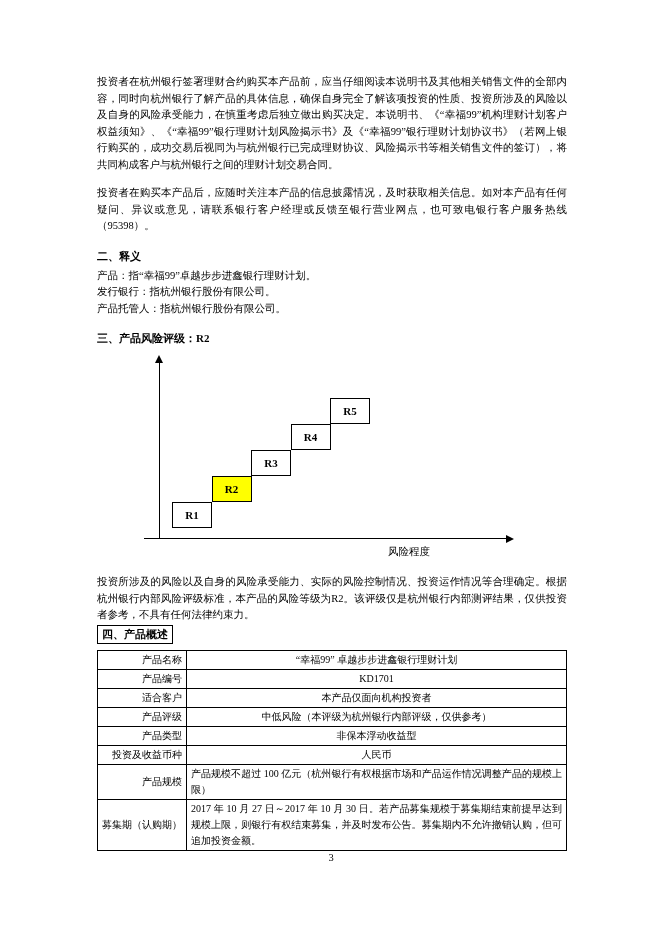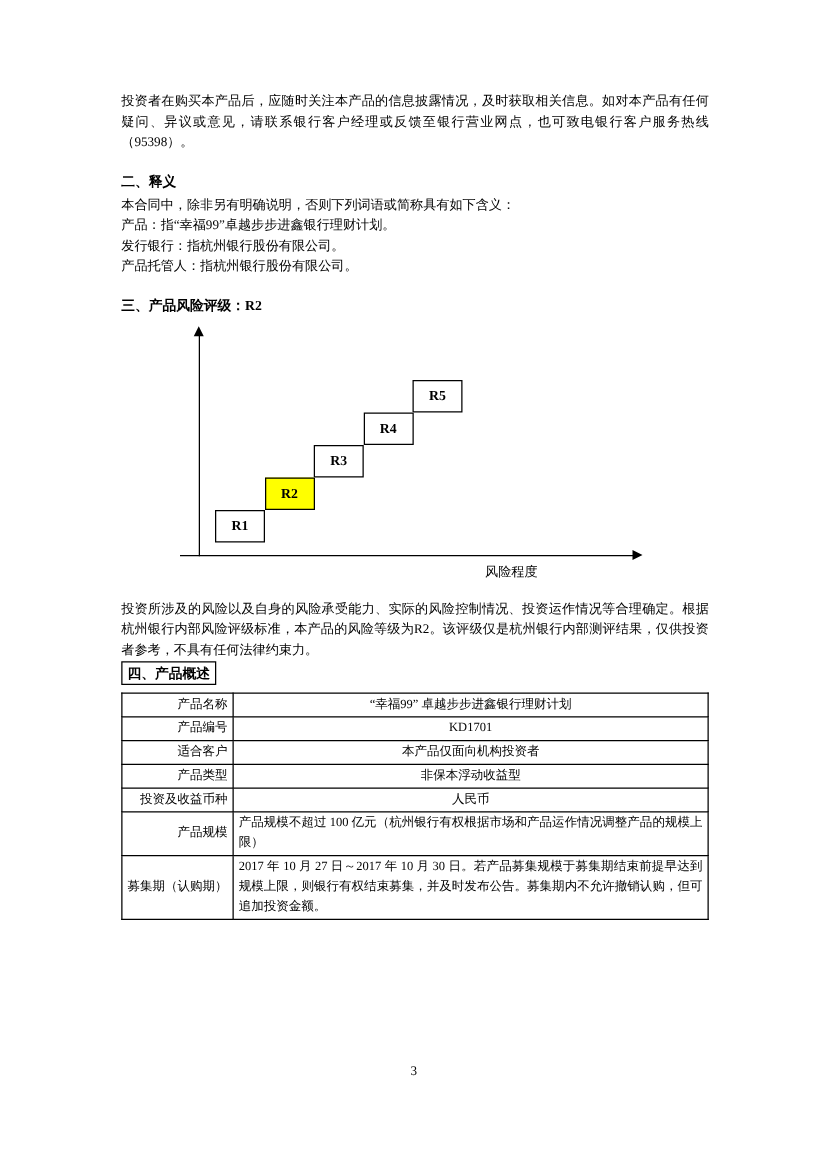--- a/index.html
+++ b/index.html
@@ -124,24 +124,24 @@
     text-align: center;
     font-size: 10.5px;
   }
 </style>
 </head>
 <body>
 
 <div class="page">
   <div class="content">
 
+    <p class="para">投资者在杭州银行签署理财合约购买本产品前，应当仔细阅读本说明书及其他相关销售文件的全部内容，同时向杭州银行了解产品的具体信息，确保自身完全了解该项投资的性质、投资所涉及的风险以及自身的风险承受能力，在慎重考虑后独立做出购买决定。本说明书、《“幸福99”机构理财计划客户权益须知》、《“幸福99”银行理财计划风险揭示书》及《“幸福99”银行理财计划协议书》（若网上银行购买的，成功交易后视同为与杭州银行已完成理财协议、风险揭示书等相关销售文件的签订），将共同构成客户与杭州银行之间的理财计划交易合同。</p>
     <p class="para">投资者在购买本产品后，应随时关注本产品的信息披露情况，及时获取相关信息。如对本产品有任何疑问、异议或意见，请联系银行客户经理或反馈至银行营业网点，也可致电银行客户服务热线（95398）。</p>
 
     <div class="section-heading">二、释义</div>
-    <p class="def-line">本合同中，除非另有明确说明，否则下列词语或简称具有如下含义：</p>
     <p class="def-line">产品：指“幸福99”卓越步步进鑫银行理财计划。</p>
     <p class="def-line">发行银行：指杭州银行股份有限公司。</p>
     <p class="def-line">产品托管人：指杭州银行股份有限公司。</p>
 
     <div class="section-heading">三、产品风险评级：R2</div>
 
     <div class="risk-chart">
       <div class="axis-v-arrow"></div>
       <div class="axis-v"></div>
       <div class="axis-h"></div>
@@ -166,20 +166,24 @@
           </tr>
           <tr>
             <td class="label-cell">产品编号</td>
             <td class="value-cell">KD1701</td>
           </tr>
           <tr>
             <td class="label-cell">适合客户</td>
             <td class="value-cell">本产品仅面向机构投资者</td>
           </tr>
           <tr>
+            <td class="label-cell">产品评级</td>
+            <td class="value-cell">中低风险（本评级为杭州银行内部评级，仅供参考）</td>
+          </tr>
+          <tr>
             <td class="label-cell">产品类型</td>
             <td class="value-cell">非保本浮动收益型</td>
           </tr>
           <tr>
             <td class="label-cell">投资及收益币种</td>
             <td class="value-cell">人民币</td>
           </tr>
           <tr>
             <td class="label-cell">产品规模</td>
             <td class="value-cell long">产品规模不超过 100 亿元（杭州银行有权根据市场和产品运作情况调整产品的规模上限）</td>

